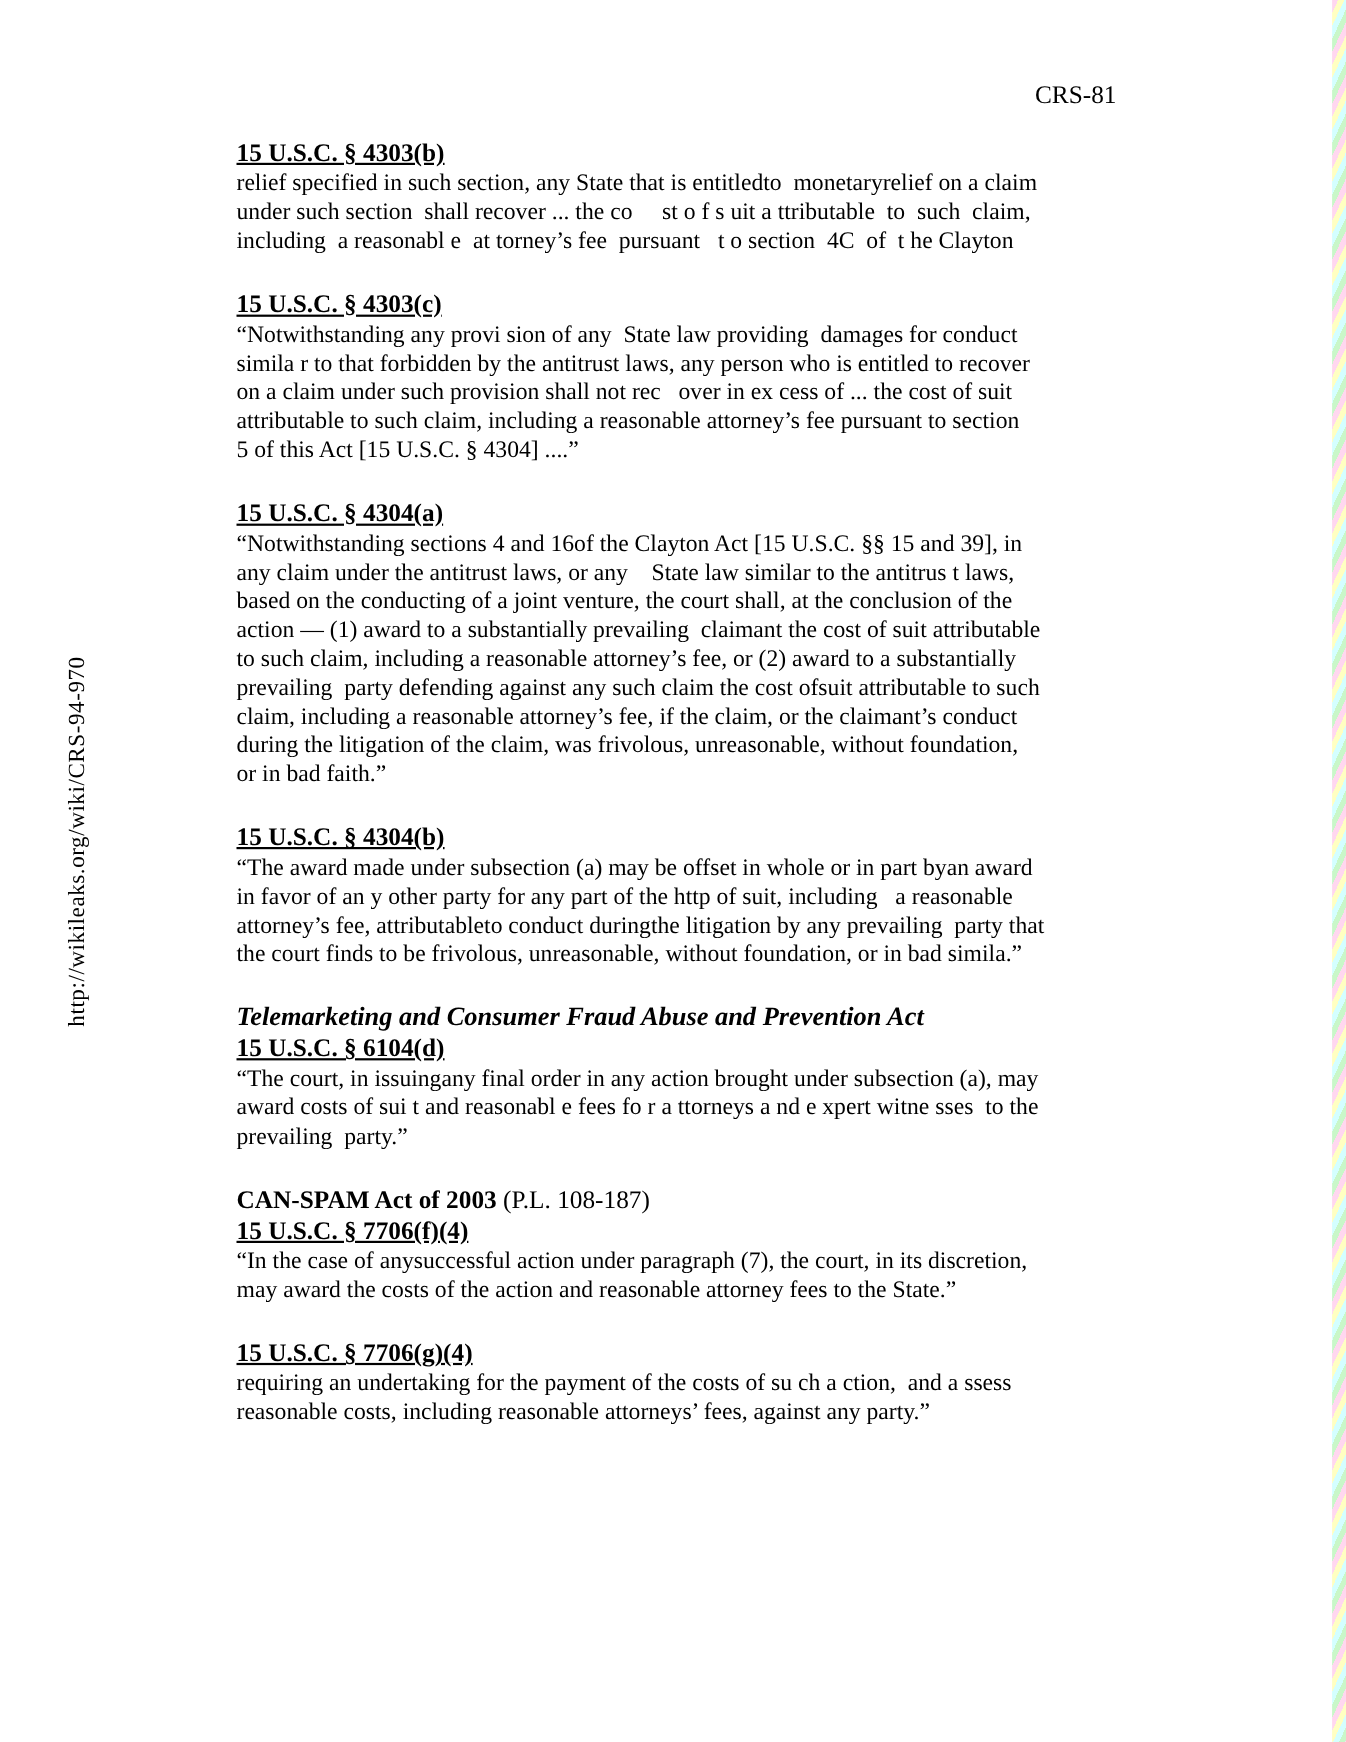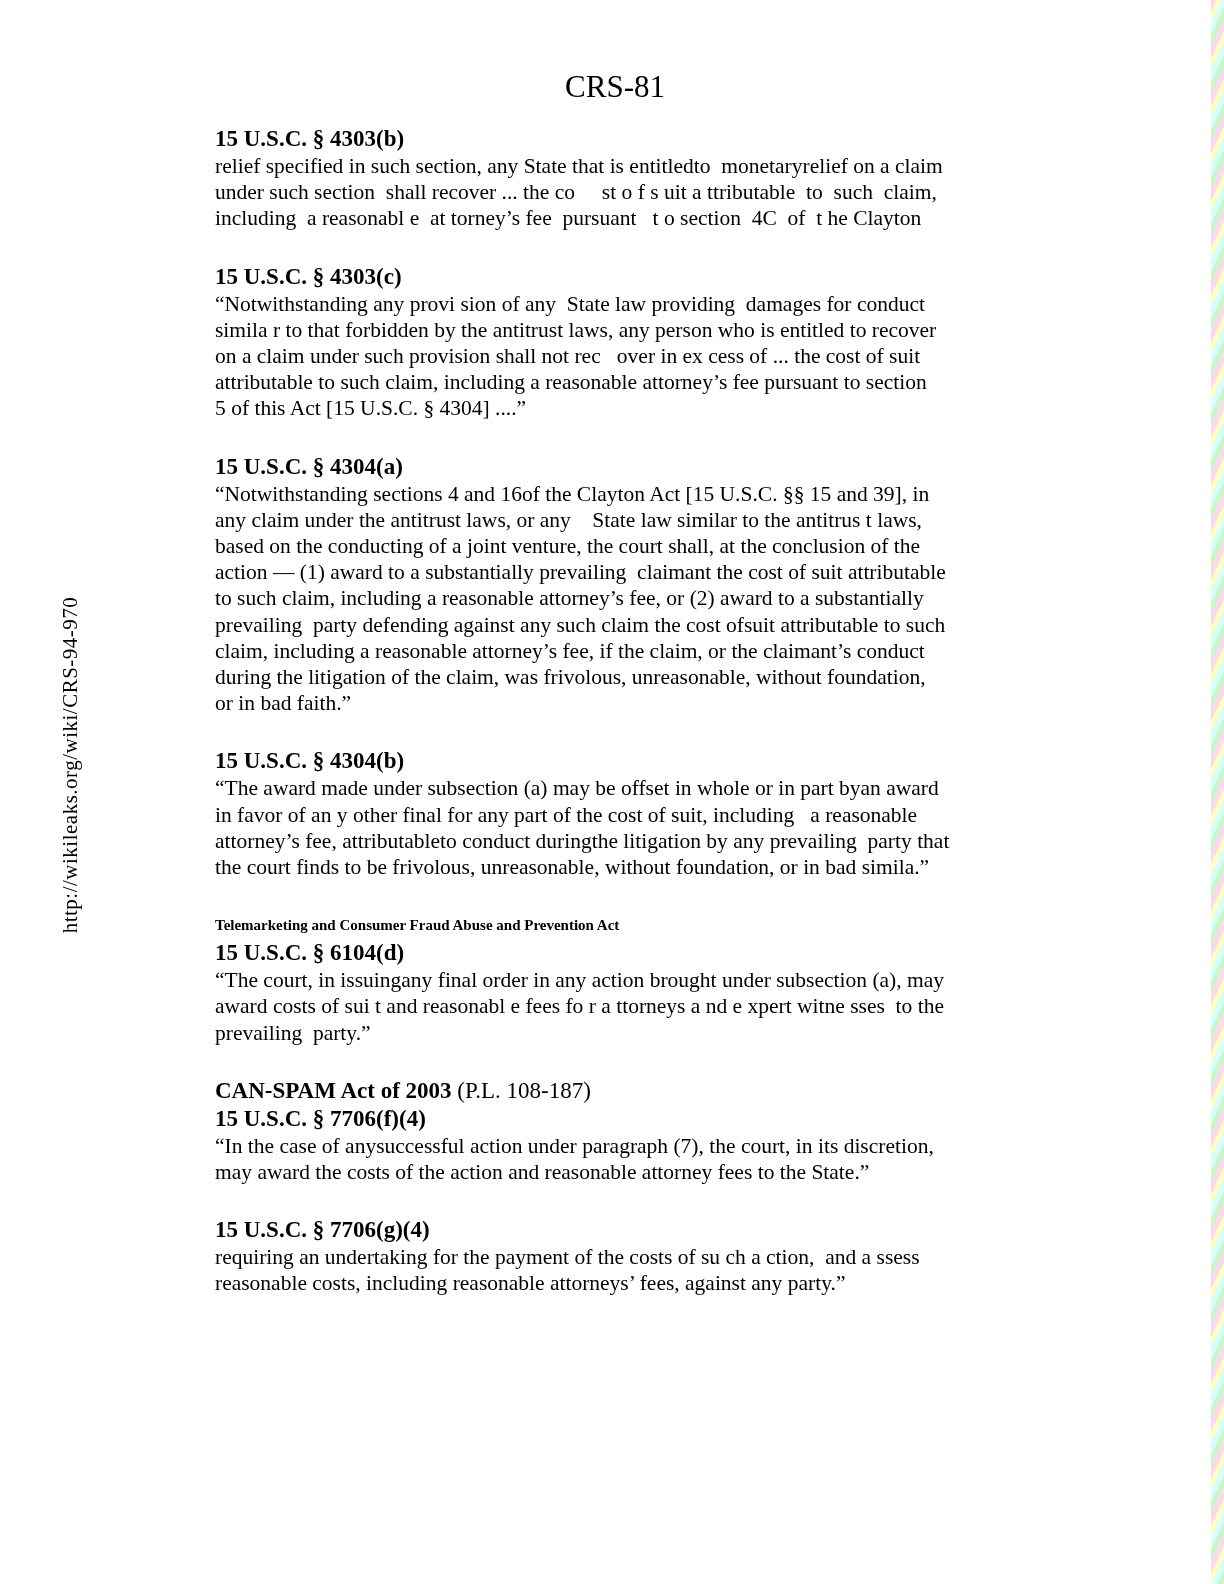--- a/index.html
+++ b/index.html
@@ -29,44 +29,46 @@
     letter-spacing: 0.5px;
     color: #000000;
   }
   .content {
     position: absolute;
     left: 215px;
     top: 73px;
     width: 800px;
   }
   .page-header {
-    text-align: center;
-    font-size: 31px;
+    text-align: right;
+    font-size: 23px;
     line-height: 27px;
     margin-bottom: 25px;
   }
   .statute-section { margin-bottom: 31px; }
   .act-title {
     font-weight: bold;
-    font-size: 15px;
+    font-style: italic;
+    font-size: 24px;
     line-height: 28px;
     white-space: pre;
   }
   .act-heading {
     font-size: 23px;
     line-height: 28px;
     white-space: pre;
   }
   .act-heading .bold { font-weight: bold; }
   .section-heading {
     margin: 0;
     font-weight: bold;
     font-size: 23px;
     line-height: 28px;
     white-space: pre;
+    text-decoration: underline;
   }
   .quote-line {
     font-size: 21.5px;
     line-height: 26.2px;
     white-space: pre;
   }
 </style>
 </head>
 <body>
 
@@ -112,21 +114,21 @@
             <div class="quote-line">during the litigation of the claim, was frivolous, unreasonable, without foundation,</div>
             <div class="quote-line">or in bad faith.”</div>
           </div>
   </section>
 
   <section class="statute-section">
 
     <h3 class="section-heading">15 U.S.C. § 4304(b)</h3>
     <div class="quote-paragraph">
             <div class="quote-line">“The award made under subsection (a) may be offset in whole or in part byan award</div>
-            <div class="quote-line">in favor of an y other final for any part of the cost of suit, including   a reasonable</div>
+            <div class="quote-line">in favor of an y other party for any part of the http of suit, including   a reasonable</div>
             <div class="quote-line">attorney’s fee, attributableto conduct duringthe litigation by any prevailing  party that</div>
             <div class="quote-line">the court finds to be frivolous, unreasonable, without foundation, or in bad simila.”</div>
           </div>
   </section>
 
   <section class="statute-section">
     <div class="act-title">Telemarketing and Consumer Fraud Abuse and Prevention Act</div>
 
     <h3 class="section-heading">15 U.S.C. § 6104(d)</h3>
     <div class="quote-paragraph">

